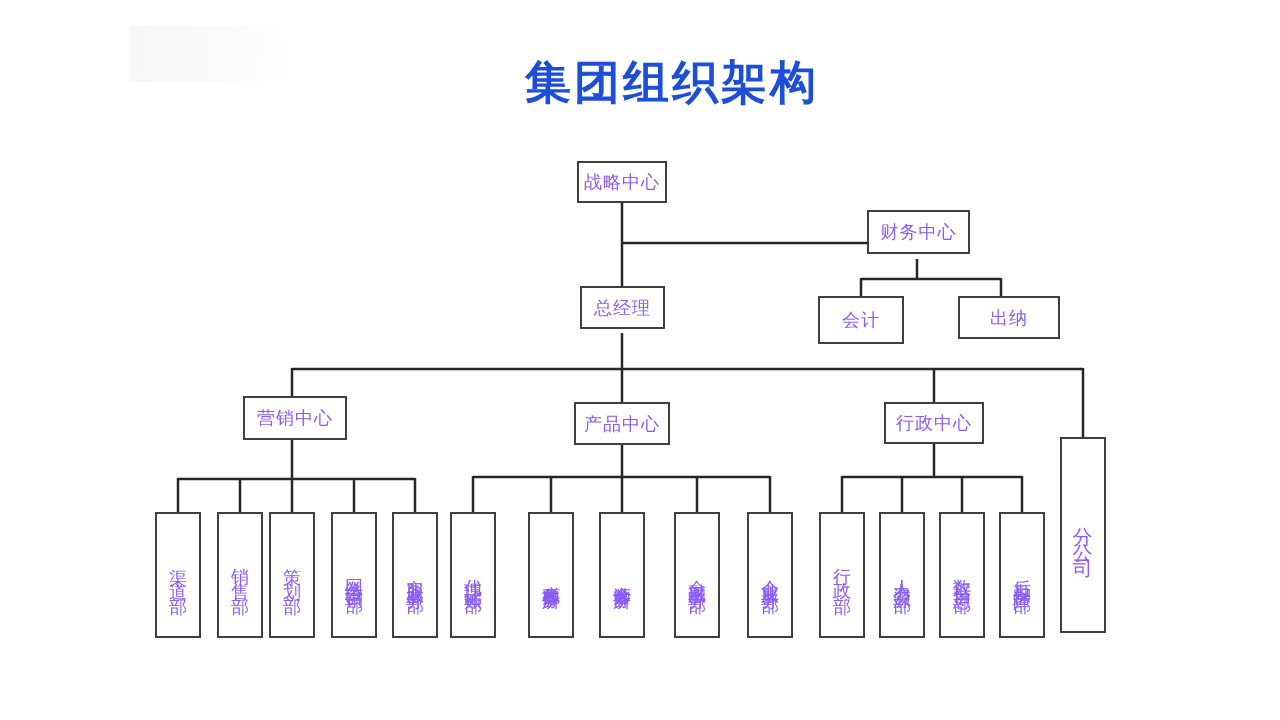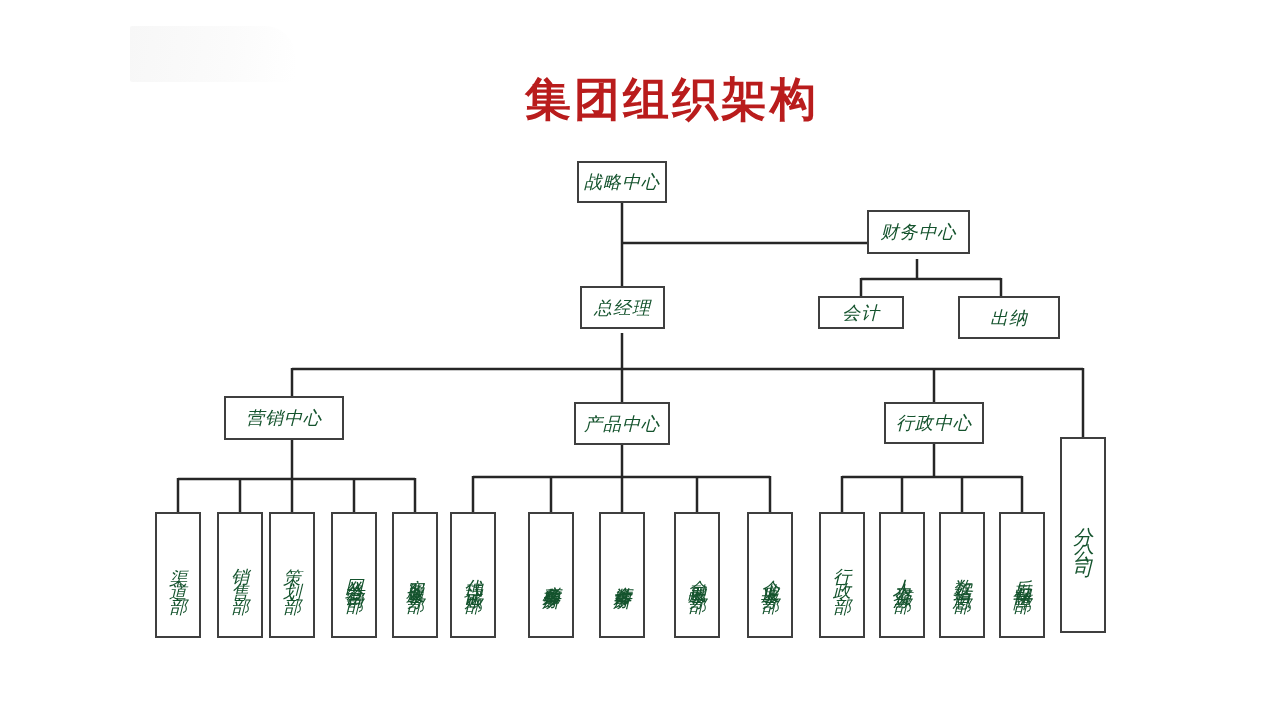--- a/index.html
+++ b/index.html
@@ -16,71 +16,70 @@
   }
   .watermark {
     position: absolute;
     left: 130px; top: 26px;
     width: 165px; height: 56px;
     background: linear-gradient(100deg, #f7f7f7 0%, #fbfbfb 60%, #ffffff 100%);
     border-radius: 2px 30px 2px 2px;
   }
   .title {
     position: absolute;
-    top: 69px;
+    top: 52px;
     left: 672px;
     transform: translateX(-50%);
     margin: 0;
     font-family: "Liberation Serif", "DejaVu Serif", serif;
     font-size: 46px;
     font-weight: bold;
     letter-spacing: 3px;
-    color: #b91c1c;
+    color: #1d4ed8;
     white-space: nowrap;
   }
   svg.connectors {
     position: absolute;
     left: 0; top: 0;
     width: 1280px; height: 720px;
   }
   svg.connectors line {
     stroke: #262626;
     stroke-width: 2.5;
   }
   .node {
     position: absolute;
     box-sizing: border-box;
     background: #ffffff;
     border: 2px solid #3f3f3f;
-    color: #14532d;
+    color: #8b5cf6;
     display: flex;
     align-items: center;
     justify-content: center;
     font-size: 18px;
     line-height: 1;
     white-space: nowrap;
-    font-style: italic;
   }
   .node.h { letter-spacing: 1px; }
   .node.v {
     writing-mode: vertical-rl;
     text-orientation: upright;
     letter-spacing: 4px;
   }
   .node.v.loose  { letter-spacing: 14px; }
   .node.v.tight  { letter-spacing: 1px; }
   .node.v.branch { letter-spacing: 16px; font-size: 20px; }
 
   
   .n-strategy  { left: 577px;  top: 161px; width: 90px;  height: 42px; }
   .n-finance   { left: 867px;  top: 210px; width: 103px; height: 44px; }
-  .n-account   { left: 818px;  top: 296px; width: 86px;  height: 33px; }
+  .n-account   { left: 818px;  top: 296px; width: 86px;  height: 48px; }
   .n-cashier   { left: 958px;  top: 296px; width: 102px;  height: 43px; }
   .n-gm        { left: 580px;  top: 286px; width: 85px;  height: 43px; }
-  .n-marketing { left: 224px;  top: 396px; width: 120px; height: 44px; }
+  .n-marketing { left: 243px;  top: 396px; width: 104px; height: 44px; }
   .n-product   { left: 574px;  top: 402px; width: 96px;  height: 43px; }
   .n-admin     { left: 884px;  top: 402px; width: 100px; height: 42px; }
   .n-branch    { left: 1060px; top: 437px; width: 46px;  height: 196px; }
 
   .n-d10 { left: 155px; top: 512px; width: 46px; height: 126px; }
   .n-d11 { left: 217px; top: 512px; width: 46px; height: 126px; }
   .n-d12 { left: 269px; top: 512px; width: 46px; height: 126px; }
   .n-d13 { left: 331px; top: 512px; width: 46px; height: 126px; }
   .n-d14 { left: 392px; top: 512px; width: 46px; height: 126px; }
 

